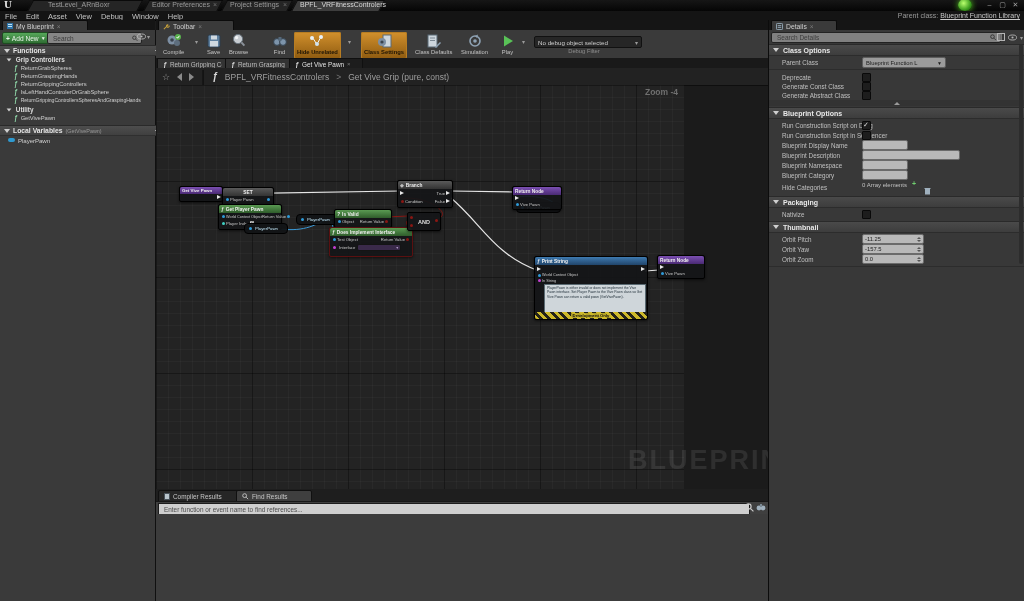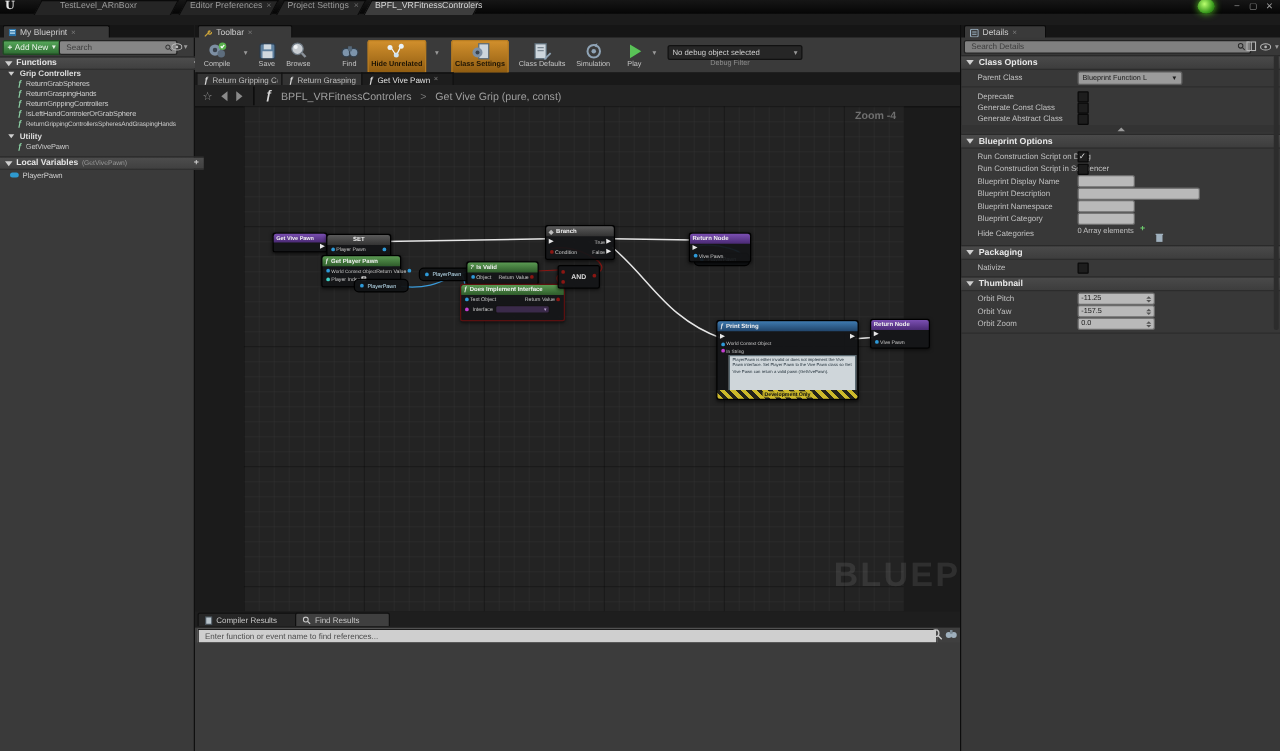--- a/index.html
+++ b/index.html
@@ -144,20 +144,35 @@
     <div class="wtab active" style="left:294px;width:86px;"></div>
     <div class="wtab-label" style="left:300px;color:#d8d8d8;">BPFL_VRFitnessControlers</div>
     <div class="wtab-label wtab-x" style="left:374px;">×</div>
 
     <div class="abs greenorb" style="left:958px;top:-1px;"></div>
     <div class="abs winbtn" style="left:984px;top:1px;">–</div>
     <div class="abs winbtn" style="left:997px;top:1px;">▢</div>
     <div class="abs winbtn" style="left:1010px;top:1px;">✕</div>
   </div>
 
+  <div class="abs menubar">
+    <div class="abs" style="left:5px;top:1px;display:flex;">
+      <span class="menu-item">File</span>
+      <span class="menu-item">Edit</span>
+      <span class="menu-item">Asset</span>
+      <span class="menu-item">View</span>
+      <span class="menu-item">Debug</span>
+      <span class="menu-item">Window</span>
+      <span class="menu-item">Help</span>
+    </div>
+    <div class="abs parentclass" style="right:4px;top:1px;">
+      <span>Parent class:</span>
+      <a>Blueprint Function Library</a>
+    </div>
+  </div>
 
   <div class="abs tabstrip" style="left:0;top:20px;width:155px;height:10px;">
     <div class="ptab" style="left:2px;width:76px;">
       <svg width="6" height="6" viewBox="0 0 6 6">
           <rect x="0" y="0" width="6" height="6" fill="#2e74a8"></rect>
           <rect x="1" y="1" width="4" height="1" fill="#bfe0f2"></rect>
           <rect x="1" y="3" width="4" height="1" fill="#bfe0f2"></rect>
         </svg>
       <span class="t">My Blueprint</span>
       <span class="x">×</span>
@@ -379,21 +394,21 @@
     <span style="color:#9a9a9a;font-size:9px;">☆</span>
     <span class="navarrow" style="border-right:5px solid #8a8a8a;"></span>
     <span class="navarrow" style="border-left:5px solid #8a8a8a;"></span>
     <span style="color:#0e0e0e;">|</span>
     <span class="fico" style="font-size:10px;">ƒ</span>
     <span class="crumb-txt">BPFL_VRFitnessControlers</span>
     <span class="crumb-txt" style="color:#7a7a7a;">&gt;</span>
     <span class="crumb-txt">Get Vive Grip (pure, const)</span>
   </div>
 
-  <div class="abs graph" style="left:156px;top:85px;width:528px;height:404px;margin-left:39px;">
+  <div class="abs graph" style="left:156px;top:85px;width:528px;height:404px;">
     <div class="abs zoomlabel" style="right:6px;top:2px;">Zoom -4</div>
     <div class="abs watermark" style="left:472px;top:360px;">BLUEPRINT</div>
 
     <svg class="abs" style="left:0;top:0;" width="612" height="404">
       <path d="M62,109 L244,106" stroke="#e6e6e6" stroke-width="1.2" fill="none"></path>
       <path d="M295,106 L359,107" stroke="#e6e6e6" stroke-width="1.2" fill="none"></path>
       <path d="M295,113 C325,138 338,170 383,186" stroke="#e6e6e6" stroke-width="1.2" fill="none"></path>
       <path d="M489,186 L503,185" stroke="#e6e6e6" stroke-width="1.2" fill="none"></path>
       <path d="M229,132 L252,131" stroke="#8a1713" stroke-width="1"></path>
       <path d="M250,151 C262,150 246,139 252,135" stroke="#8a1713" stroke-width="1" fill="none"></path>

